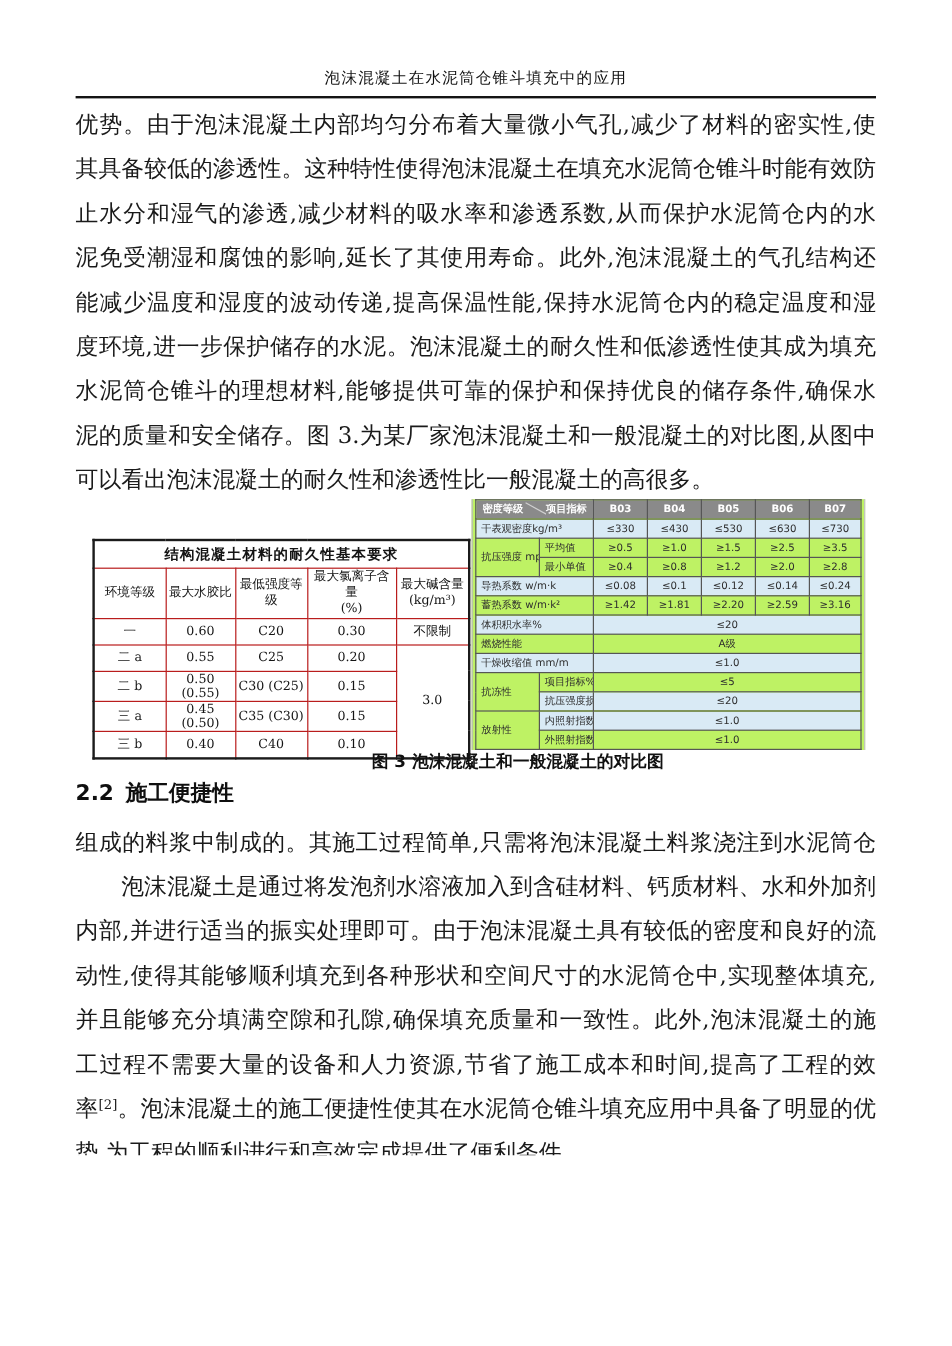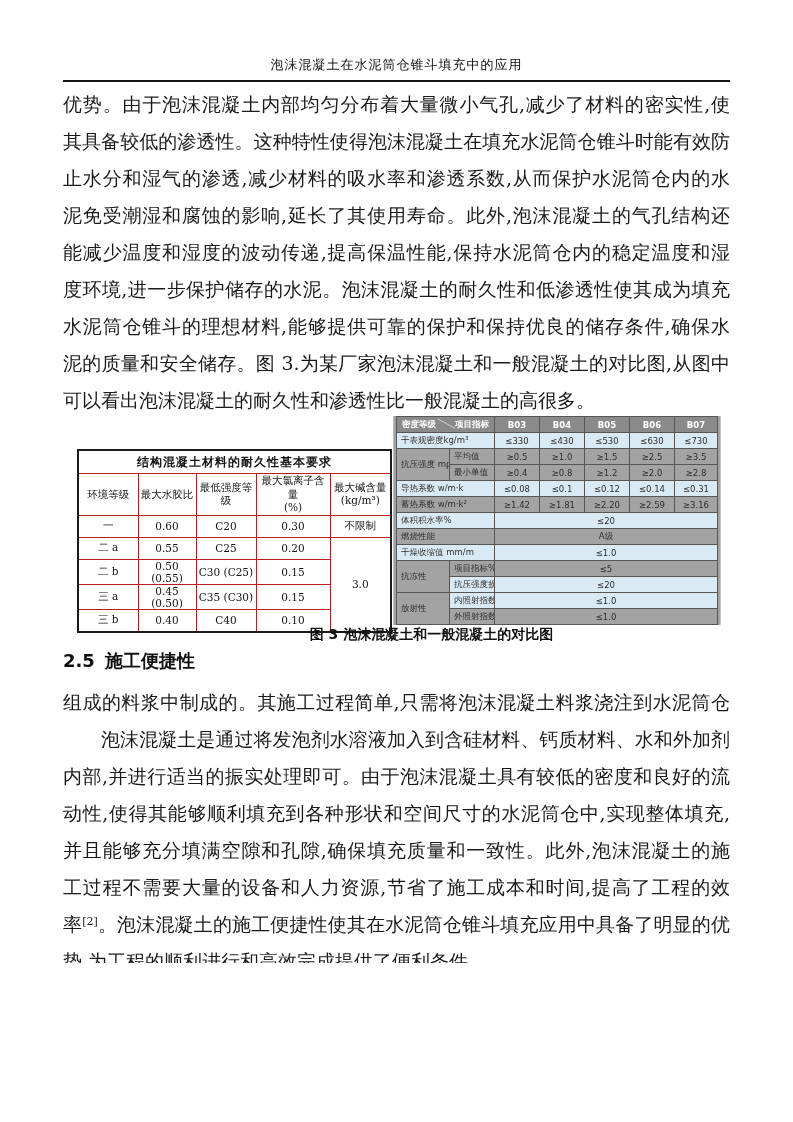--- a/index.html
+++ b/index.html
@@ -28,21 +28,21 @@
              font-family:"DejaVu Serif",serif;color:#141414;}
   table.ltab td,table.ltab th{border:1px solid #b91c1c;text-align:center;vertical-align:middle;
              font-size:10.5px;font-weight:normal;padding:0;}
   table.ltab{border:2px solid #1b1b1b;}
   .ltab .ttl{height:22px;font-size:12px;font-weight:bold;letter-spacing:1px;}
   .ltab .hdr{height:38px;white-space:pre-line;line-height:1.3;}
   .ltab .drow td{height:21px;}
 
   
   .rtab-wrap{position:absolute;left:330px;top:1px;border-left:1px solid #b9b9b9;
-             border-right:1px solid #c4c4c4;padding:0 2px;background:#a3a3a3;}
+             border-right:1px solid #c4c4c4;padding:0 2px;background:#bef264;}
   table.rtab{border-collapse:collapse;table-layout:fixed;width:321px;
              font-family:"DejaVu Sans",sans-serif;color:#2e2e2e;}
   table.rtab td,table.rtab th{border:1px solid #565656;font-size:8.5px;font-weight:normal;
              padding:0 0 0 4px;height:15px;text-align:left;vertical-align:middle;overflow:hidden;white-space:nowrap;}
   table.rtab td.val,table.rtab th.col{text-align:center;padding:0;}
   table.rtab th{background:#8a8a8a;color:#ffffff;font-weight:bold;}
   table.rtab td.shade{background:#d9eaf5;}
   table.rtab td.grp{text-align:left;}
   .corner{position:relative;padding:0!important;}
   .corner .c-flex{display:flex;align-items:center;justify-content:space-between;padding:0 5px;}
@@ -200,21 +200,21 @@
           <td class="val">≥1.2</td>
           <td class="val">≥2.0</td>
           <td class="val">≥2.8</td>
         </tr>
         <tr>
           <td colspan="2" class="shade">导热系数 w/m·k</td>
           <td class="val shade">≤0.08</td>
           <td class="val shade">≤0.1</td>
           <td class="val shade">≤0.12</td>
           <td class="val shade">≤0.14</td>
-          <td class="val shade">≤0.31</td>
+          <td class="val shade">≤0.24</td>
         </tr>
         <tr>
           <td colspan="2">蓄热系数 w/m·k²</td>
           <td class="val">≥1.42</td>
           <td class="val">≥1.81</td>
           <td class="val">≥2.20</td>
           <td class="val">≥2.59</td>
           <td class="val">≥3.16</td>
         </tr>
         <tr>
@@ -248,21 +248,21 @@
           <td colspan="5" class="val">≤1.0</td>
         </tr>
       </tbody>
         </table>
     </div>
   </div>
 
   <div class="fig-caption">图 3 泡沫混凝土和一般混凝土的对比图</div>
 
   <div class="h-s25">
-    <span class="h-num">2.5</span><span>施工便捷性</span>
+    <span class="h-num">2.2</span><span>施工便捷性</span>
   </div>
 
   <div class="para" style="top:684px;">
     <div class="tline">组成的料浆中制成的。其施工过程简单,只需将泡沫混凝土料浆浇注到水泥筒仓</div>
     <div class="tline indent">泡沫混凝土是通过将发泡剂水溶液加入到含硅材料、钙质材料、水和外加剂</div>
     <div class="tline">内部,并进行适当的振实处理即可。由于泡沫混凝土具有较低的密度和良好的流</div>
     <div class="tline">动性,使得其能够顺利填充到各种形状和空间尺寸的水泥筒仓中,实现整体填充,</div>
     <div class="tline">并且能够充分填满空隙和孔隙,确保填充质量和一致性。此外,泡沫混凝土的施</div>
     <div class="tline">工过程不需要大量的设备和人力资源,节省了施工成本和时间,提高了工程的效</div>
     <div class="tline"><span>率</span><sup class="cite">[2]</sup><span>。泡沫混凝土的施工便捷性使其在水泥筒仓锥斗填充应用中具备了明显的优</span></div>

